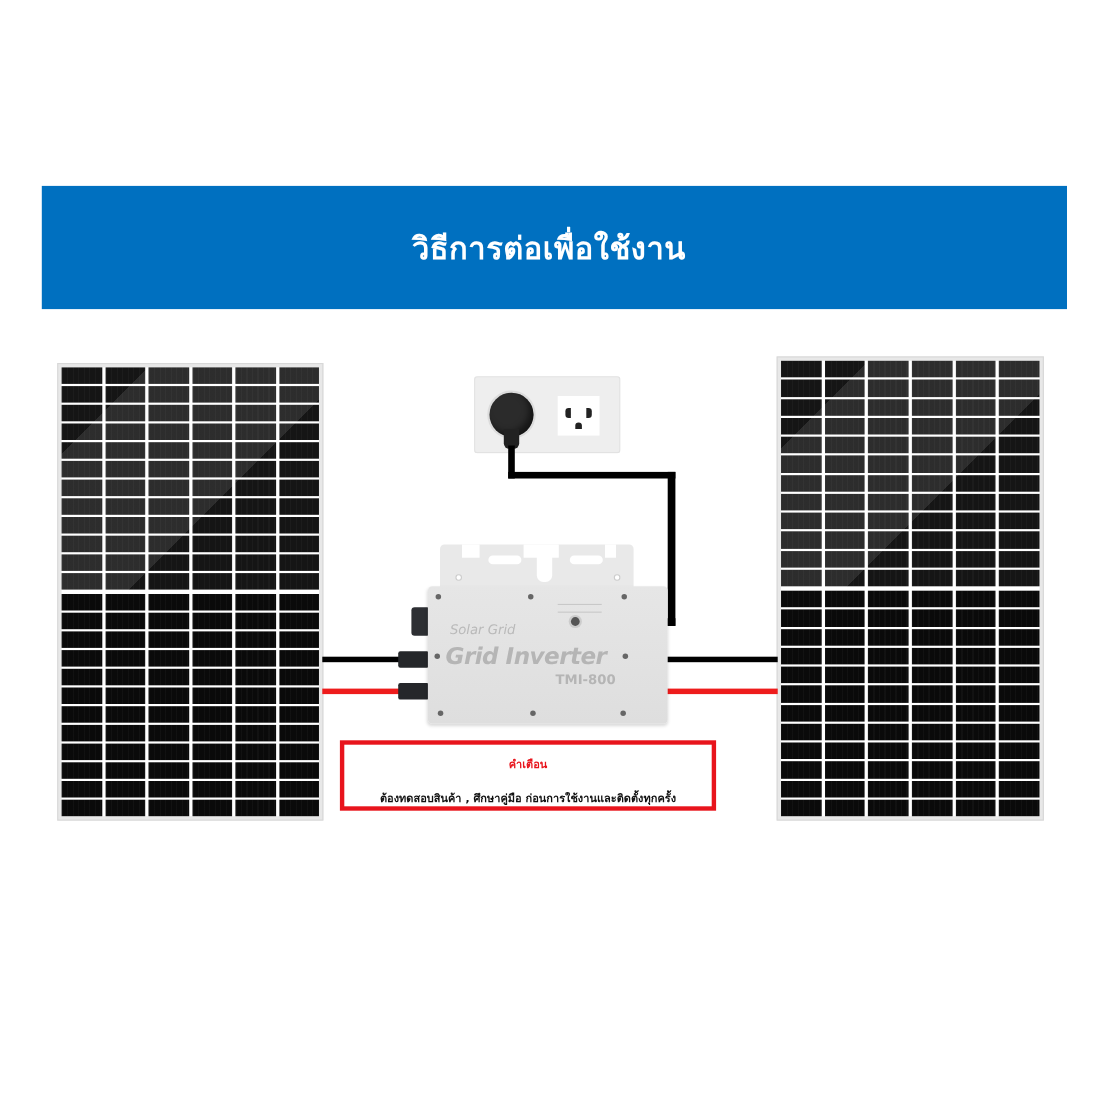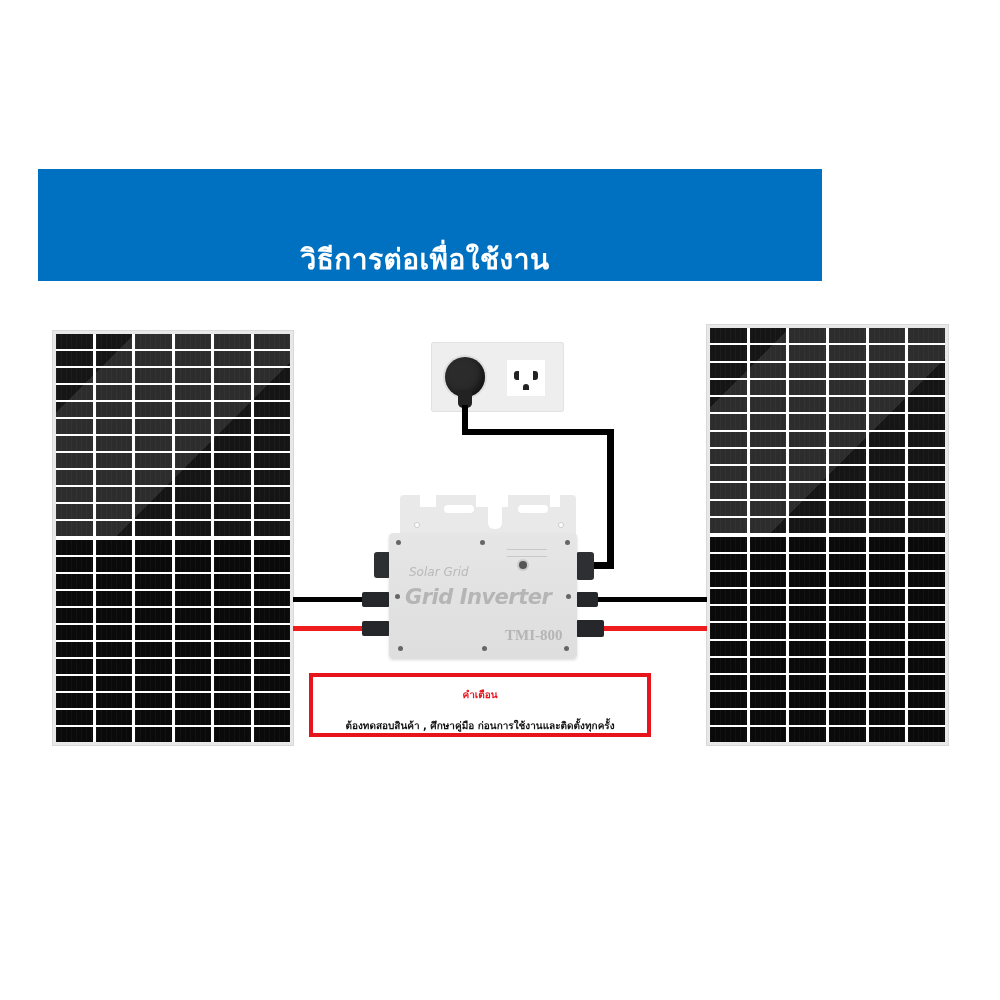--- a/index.html
+++ b/index.html
@@ -1,38 +1,38 @@
 <!DOCTYPE html>
 <html><head>
   <meta charset="utf-8">
   <style>
     html, body { margin:0; padding:0; }
     body { width:1000px; height:1000px; background:#ffffff; position:relative; overflow:hidden; font-family:"DejaVu Sans", sans-serif; }
-    .banner { position:absolute; left:38px; top:169px; width:784px; height:112px; background:#0070C0; display:flex; align-items:flex-end; justify-content:center; }
+    .banner { position:absolute; left:38px; top:169px; width:932px; height:112px; background:#0070C0; display:flex; align-items:center; justify-content:center; }
     .banner-title { color:#ffffff; font-size:28px; font-weight:bold; letter-spacing:0.5px; margin-left:-10px; }
     .panel { position:absolute; background:#e8e8e8; border:1px solid #d8d8d8; box-sizing:border-box; padding:3px; }
     .panel-inner { position:relative; width:100%; height:100%; background:#ffffff; display:flex; flex-direction:column; gap:4px; }
     .panel-half { flex:1; display:grid; grid-template-columns:repeat(6,1fr); grid-template-rows:repeat(12,1fr); gap:2px 3px; }
     .cell { background:#0a0a0a; background-image:repeating-linear-gradient(90deg, rgba(255,255,255,0.03) 0 1px, transparent 1px 5px); }
     .panel-half.top .cell { background-color:#151515; }
     .glare { position:absolute; left:0; top:0; width:100%; height:50%; pointer-events:none; background:linear-gradient(135deg, transparent 0 18%, rgba(255,255,255,0.10) 18% 60%, transparent 60%); }
     .socket-plate { position:absolute; left:431px; top:342px; width:133px; height:70px; background:#eeeeee; border-radius:3px; box-shadow:inset 0 0 0 1px #e2e2e2; }
     .plug { position:absolute; left:445px; top:357px; width:40px; height:40px; border-radius:50%; background:#2b2b2b; box-shadow:0 0 0 2px #dcdcdc, inset -4px -4px 6px rgba(0,0,0,0.5); }
     .plug-neck { position:absolute; left:458px; top:390px; width:14px; height:18px; background:#222; border-radius:0 0 5px 5px; }
     .outlet { position:absolute; left:507px; top:360px; width:38px; height:36px; background:#ffffff; }
     .outlet .pin { position:absolute; background:#222; }
     .wire { position:absolute; background:#000000; }
     .wire.red { background:#ee1c1c; }
     .bracket { position:absolute; left:400px; top:495px; width:176px; height:40px; background:#e9e9e9; border-radius:4px 4px 0 0; }
     .bracket-notch { position:absolute; background:#ffffff; }
-    .inv-body { position:absolute; left:389px; top:533px; width:188px; height:125px; background:linear-gradient(180deg,#e6e6e6,#dedede); border-radius:4px; box-shadow:0 2px 3px rgba(0,0,0,0.15); }
+    .inv-body { position:absolute; left:389px; top:533px; width:218px; height:125px; background:linear-gradient(180deg,#e6e6e6,#dedede); border-radius:4px; box-shadow:0 2px 3px rgba(0,0,0,0.15); }
     .screw { position:absolute; width:5px; height:5px; border-radius:50%; background:#666; }
     .inv-brand { position:absolute; left:20px; top:32px; color:#b9b9b9; font-style:italic; font-size:12px; }
     .inv-model-name { position:absolute; left:16px; top:52px; color:#b5b5b5; font-style:italic; font-weight:bold; font-size:21px; letter-spacing:-0.5px; white-space:nowrap; }
-    .inv-model { position:absolute; left:116px; top:94px; color:#b5b5b5; font-weight:bold; font-size:15px;font-family:Liberation Serif, serif; }
+    .inv-model { position:absolute; left:116px; top:78px; color:#b5b5b5; font-weight:bold; font-size:12px; }
     .inv-tiny { position:absolute; left:118px; top:16px; width:40px; height:6px; border-top:1px solid #c8c8c8; border-bottom:1px solid #c8c8c8; }
     .led { position:absolute; left:130px; top:28px; width:8px; height:8px; border-radius:50%; background:#555; box-shadow:0 0 0 2px #ccc; }
     .gland { position:absolute; background:#2d2f33; border-radius:3px; }
     .connector { position:absolute; background:#25272a; border-radius:2px; }
     .warning { position:absolute; left:309px; top:673px; width:342px; height:64px; border:4px solid #e8141c; box-sizing:border-box; background:#ffffff; text-align:center; }
     .warning-title { color:#e8141c; font-size:10px; font-weight:bold; margin-top:10px; }
     .warning-text { color:#111111; font-size:10px; font-weight:bold; margin-top:16px; white-space:nowrap; }
   </style>
 </head>
 <body>

